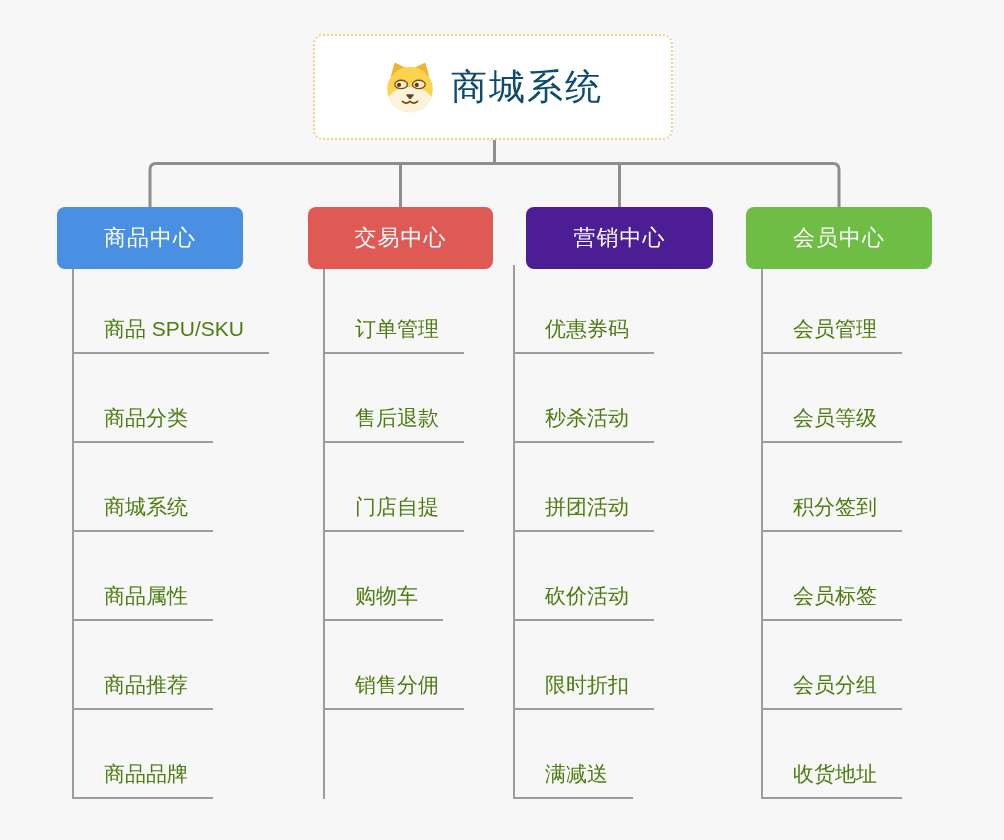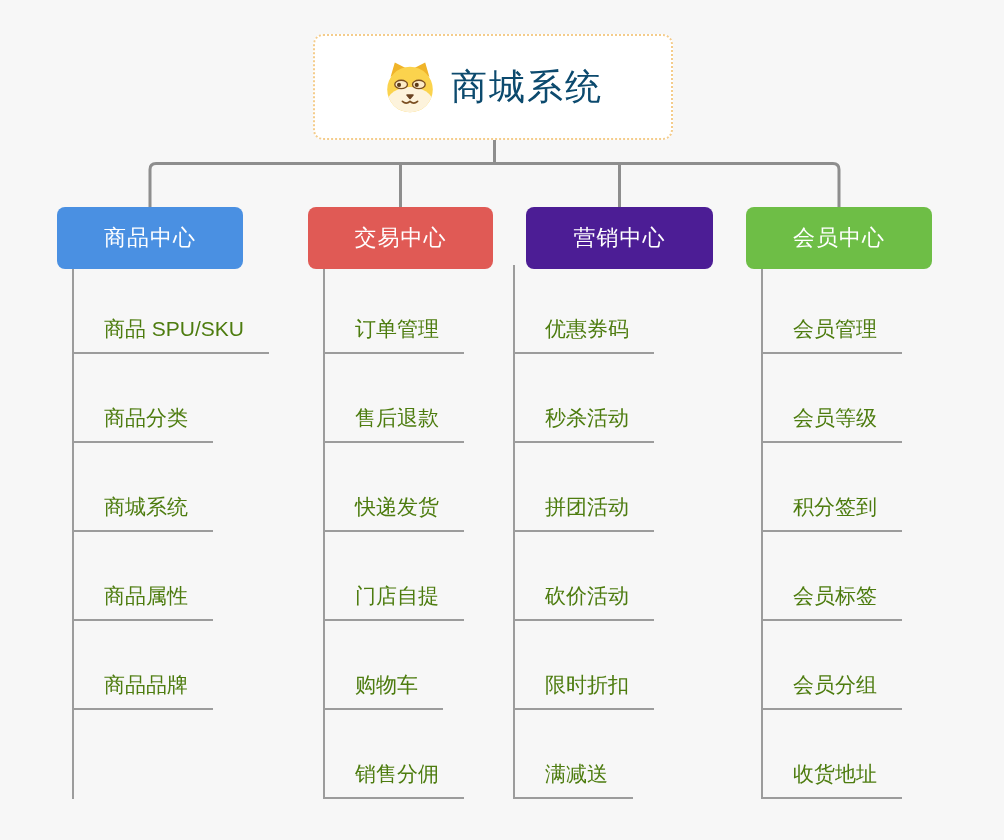--- a/index.html
+++ b/index.html
@@ -93,33 +93,33 @@
     <div class="slot">
         <div class="leaf">商品分类</div>
       </div>
     <div class="slot">
         <div class="leaf">商城系统</div>
       </div>
     <div class="slot">
         <div class="leaf">商品属性</div>
       </div>
     <div class="slot">
+        <div class="leaf">商品推荐</div>
+      </div>
+    <div class="slot">
         <div class="leaf">商品品牌</div>
       </div>
   </div>
 
   <div class="column c1">
     <div class="slot">
         <div class="leaf">订单管理</div>
       </div>
     <div class="slot">
         <div class="leaf">售后退款</div>
-      </div>
-    <div class="slot">
-        <div class="leaf">快递发货</div>
       </div>
     <div class="slot">
         <div class="leaf">门店自提</div>
       </div>
     <div class="slot">
         <div class="leaf">购物车</div>
       </div>
     <div class="slot">
         <div class="leaf">销售分佣</div>
       </div>

